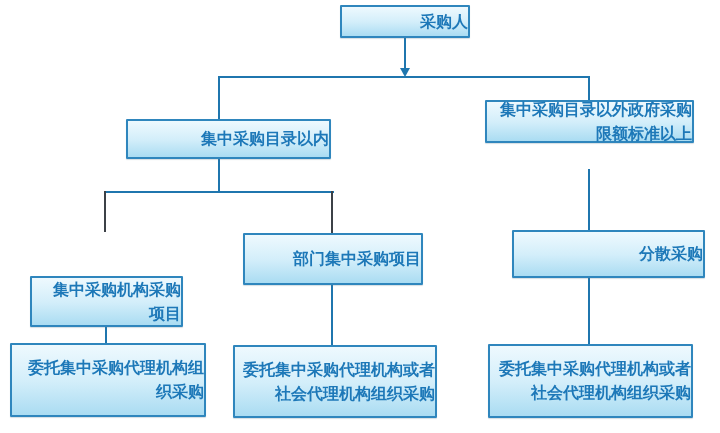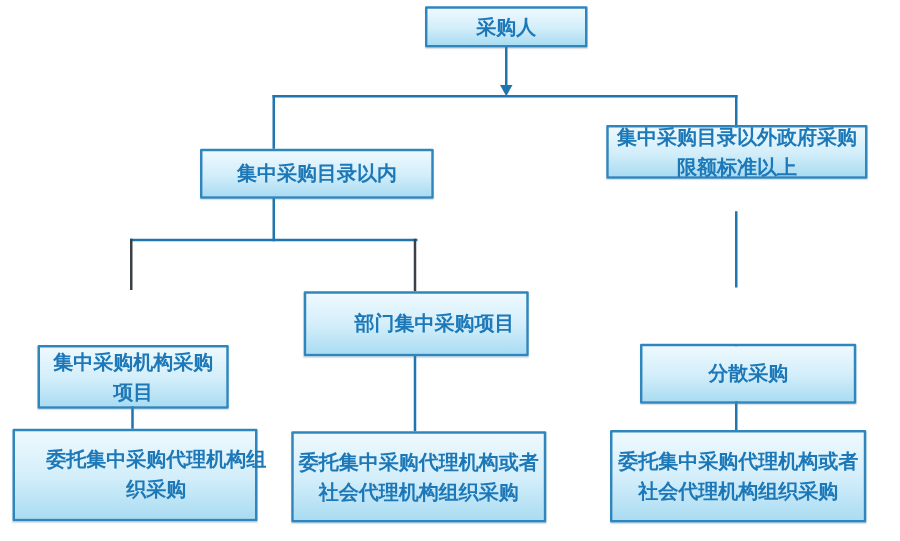--- a/index.html
+++ b/index.html
@@ -13,46 +13,46 @@
   }
   html,body{margin:0;padding:0;}
   .canvas{
     position:relative;width:720px;height:433px;
     background:var(--background);
     font-family:"DejaVu Sans",sans-serif;
     overflow:hidden;
   }
   .node{
     position:absolute;box-sizing:border-box;
-    display:flex;flex-direction:column;align-items:center;justify-content:center;
+    display:flex;flex-direction:column;align-items:flex-end;justify-content:center;
     text-align:center;
     border:2px solid var(--box-border);
     background:linear-gradient(180deg,var(--box-fill-top) 0%,#d3eefa 52%,var(--box-fill-bottom) 100%);
     color:var(--box-text);
     font-weight:bold;font-size:16px;line-height:24px;
     border-radius:1px;
     box-shadow:0 1px 1px rgba(90,120,140,0.25);
   }
   .nline{white-space:nowrap;}
   .edge{position:absolute;background:var(--connector);}
   .edge.h{height:2px;}
   .edge.v{width:2px;}
   .edge.dark{background:var(--connector-dark);}
   .arrowhead{
     position:absolute;width:0;height:0;
     border-left:5px solid transparent;border-right:5px solid transparent;
     border-top:9px solid var(--connector);
   }
   
   .n1{left:340px;top:5px;width:130px;height:33px;}
-  .n2{left:126px;top:119px;width:187px;height:40px;margin-left:34px;}
+  .n2{left:126px;top:119px;width:205px;height:40px;}
   .n3{left:485px;top:100px;width:209px;height:43px;}
   .n4{left:30px;top:232px;width:153px;height:51px;margin-top:44px;}
   .n5{left:243px;top:233px;width:180px;height:52px;padding-left:29px;}
-  .n6{left:512px;top:230px;width:173px;height:48px;margin-top:45px;}
+  .n6{left:512px;top:230px;width:193px;height:48px;}
   .n7{left:10px;top:343px;width:196px;height:74px;padding-left:34px;}
   .n8{left:233px;top:345px;width:204px;height:73px;}
   .n9{left:488px;top:344px;width:205px;height:74px;}
   
   .e-v1{left:404px;top:37px;height:32px;}
   .e-ah{left:400px;top:68px;}
   .e-h1{left:218px;top:76px;width:372px;}
   .e-v2{left:218px;top:76px;height:43px;}
   .e-v3{left:588px;top:76px;height:42px;}
   .e-v4{left:218px;top:158px;height:35px;}

